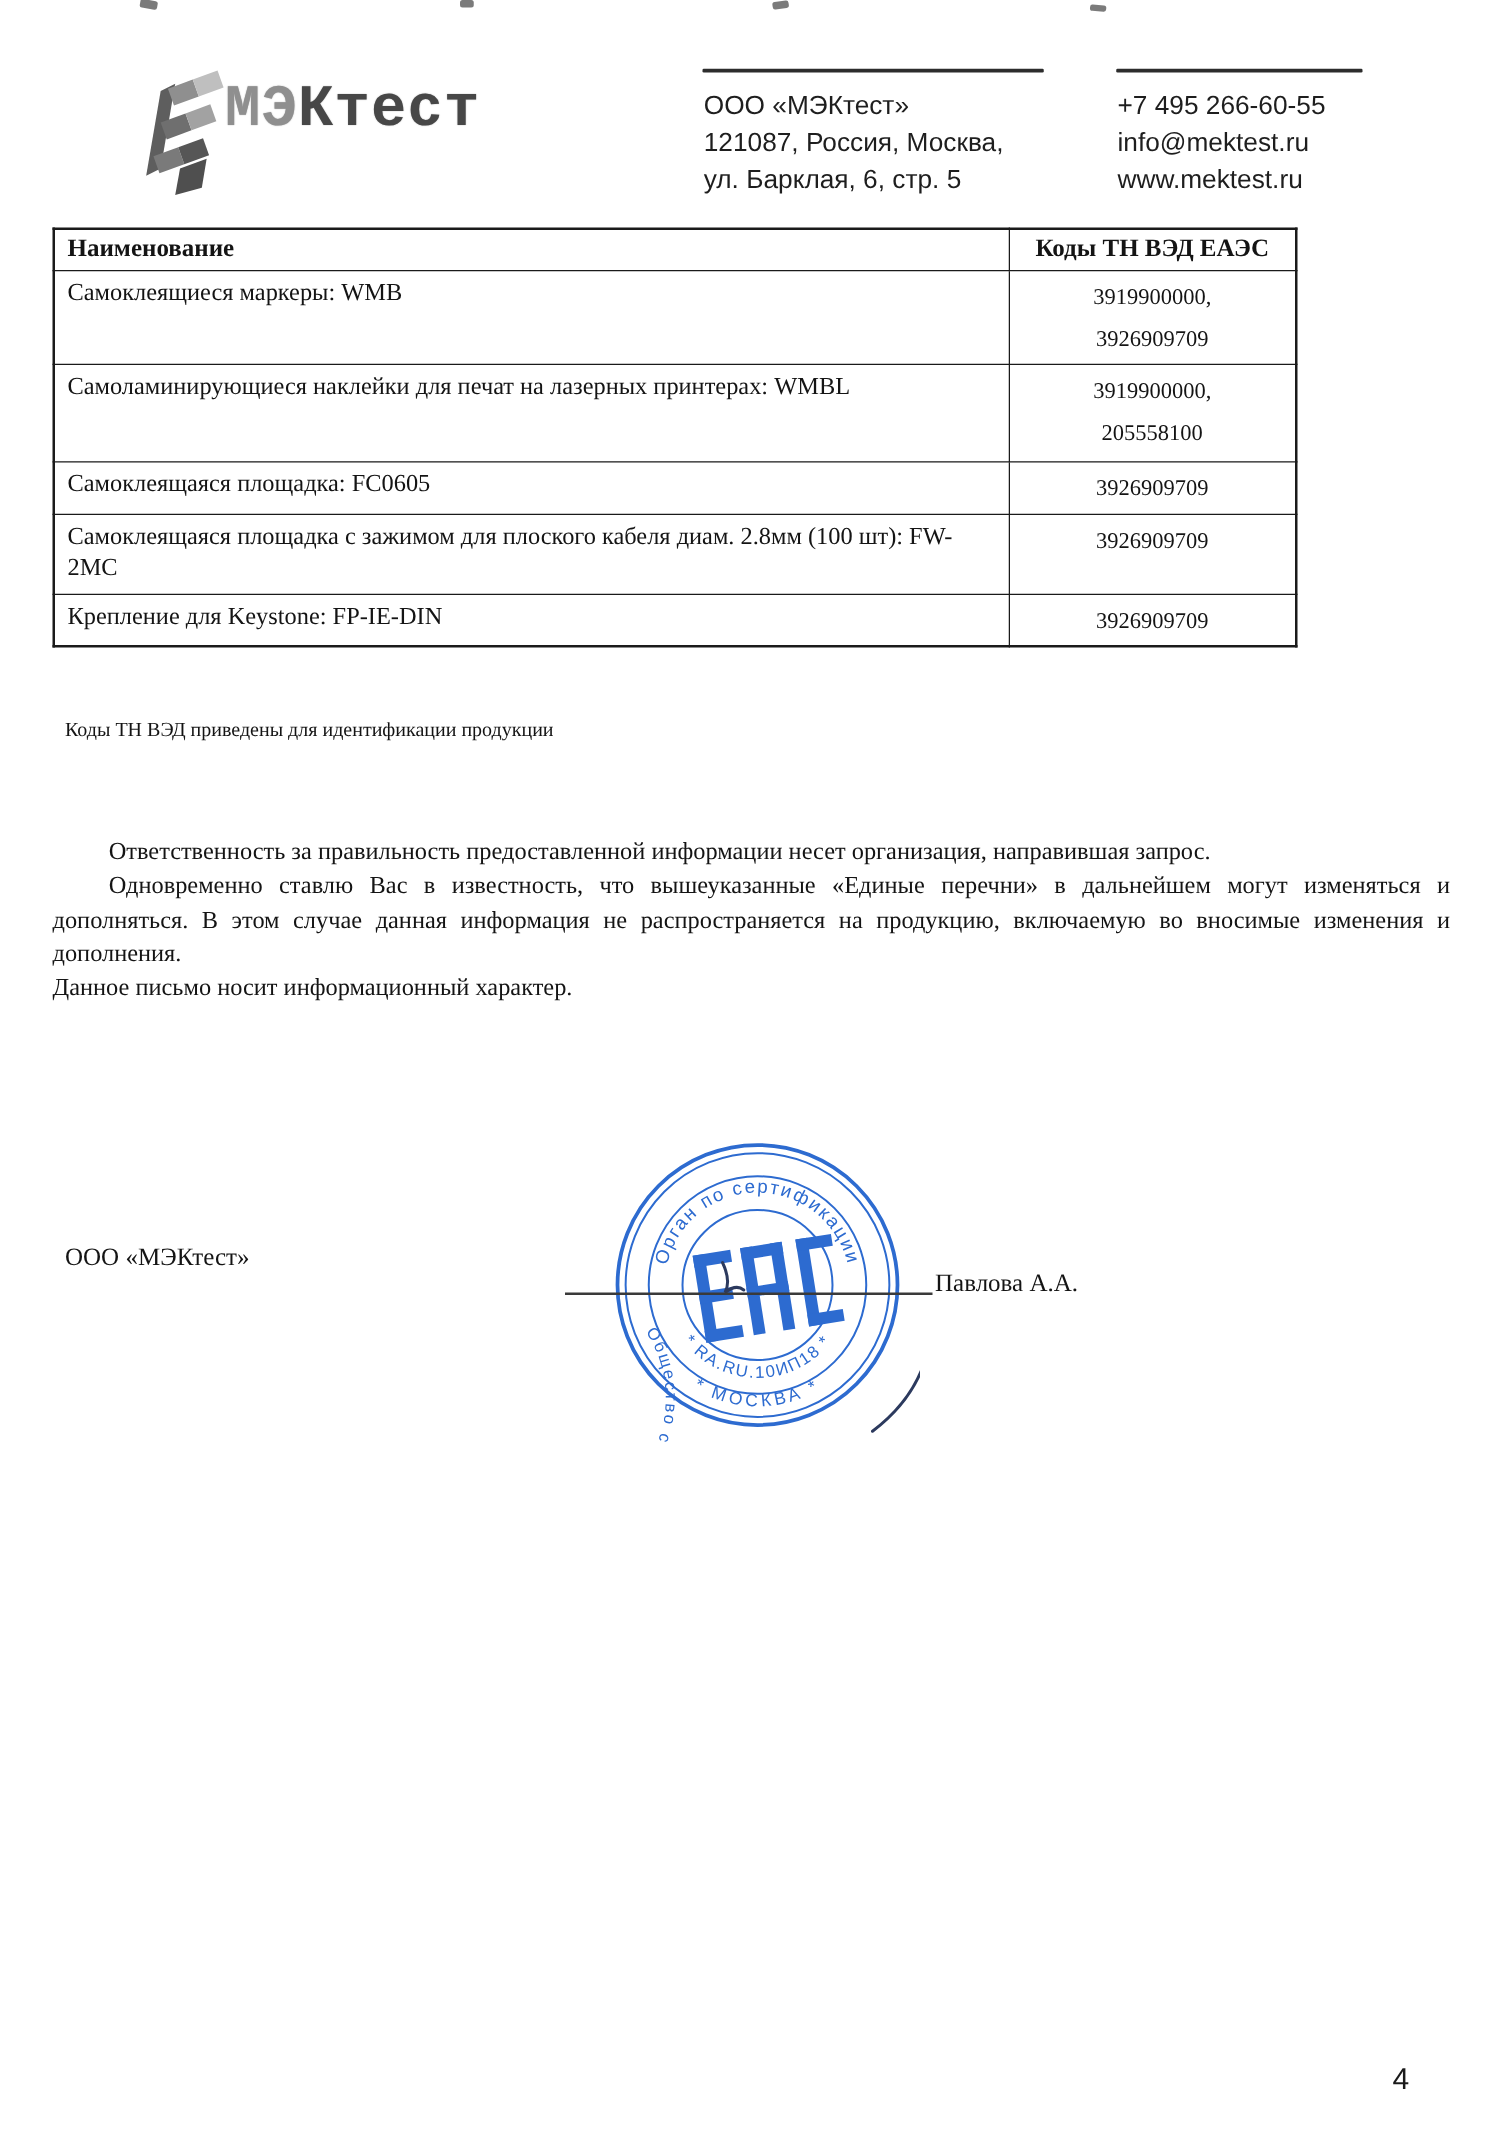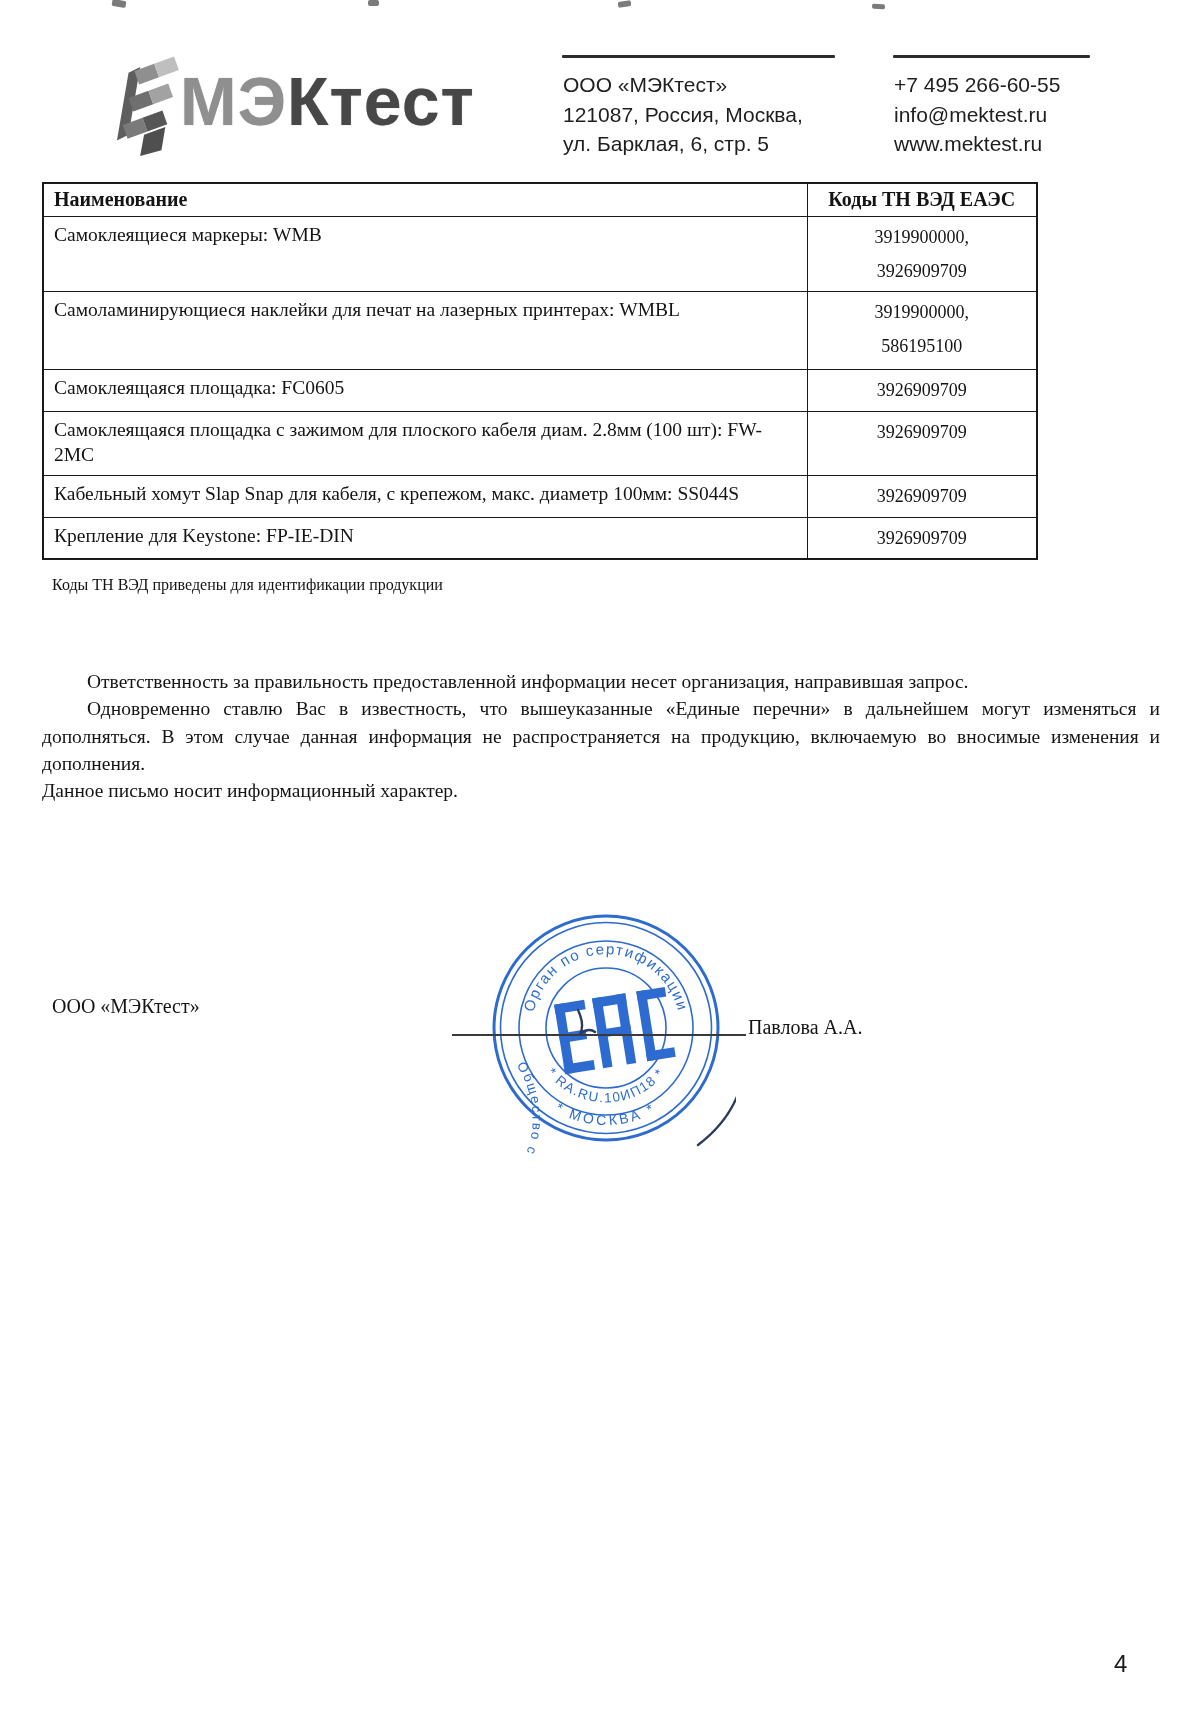--- a/index.html
+++ b/index.html
@@ -6,21 +6,21 @@
   body{
     width:1200px;height:1721px;position:relative;background:#ffffff;
     font-family:"Liberation Serif",serif;color:#141414;overflow:hidden;
   }
   .abs{position:absolute;}
   
   .artifact{position:absolute;background:#4f4f4f;border-radius:2px;opacity:.75;}
   
   .hdr-line{position:absolute;height:3px;background:#2d2d2d;border-radius:1px;}
   .hdr-text{position:absolute;font-family:"Liberation Sans",sans-serif;font-size:21px;line-height:29.5px;color:#1e1e1e;}
-  .logo-text{position:absolute;font-family:Liberation Sans, sans-serif;font-weight:bold;font-size:68px;letter-spacing:1px;text-shadow:0 0 1px rgba(40,40,40,.45);}
+  .logo-text{position:absolute;font-family:Liberation Mono, monospace;font-weight:bold;font-size:47px;letter-spacing:1px;text-shadow:0 0 1px rgba(40,40,40,.45);}
   .logo-p1{color:#8f8f8f;}
   .logo-p2{color:#474747;}
   
   .doc-table{border-collapse:collapse;table-layout:fixed;width:994px;border:2.5px solid #1a1a1a;}
   .doc-table th,.doc-table td{border:1.8px solid #1a1a1a;}
   .doc-table th{font-size:20px;text-align:left;padding:3px 10px;font-weight:bold;}
   .doc-table th.codes-h{text-align:center;padding:3px 4px;}
   .cell-name{font-size:19.5px;line-height:25px;padding:5px 10px;vertical-align:top;}
   .cell-codes{font-size:18px;line-height:34px;padding:3px 2px;vertical-align:top;text-align:center;}
   .doc-table tbody tr:nth-child(1){height:72px;}
@@ -95,37 +95,31 @@
         <td class="cell-name">Самоклеящиеся маркеры: WMB</td>
         <td class="cell-codes">
           <div>3919900000,</div>
           <div>3926909709</div>
         </td>
       </tr>
       <tr>
         <td class="cell-name">Самоламинирующиеся наклейки для печат на лазерных принтерах: WMBL</td>
         <td class="cell-codes">
           <div>3919900000,</div>
-          <div>586195100</div>
+          <div>205558100</div>
         </td>
       </tr>
       <tr>
         <td class="cell-name">Самоклеящаяся площадка: FC0605</td>
         <td class="cell-codes">
           <div>3926909709</div>
         </td>
       </tr>
       <tr>
         <td class="cell-name">Самоклеящаяся площадка с зажимом для плоского кабеля диам. 2.8мм (100 шт): FW-2MC</td>
-        <td class="cell-codes">
-          <div>3926909709</div>
-        </td>
-      </tr>
-      <tr>
-        <td class="cell-name">Кабельный хомут Slap Snap для кабеля, с крепежом, макс. диаметр 100мм: SS044S</td>
         <td class="cell-codes">
           <div>3926909709</div>
         </td>
       </tr>
       <tr>
         <td class="cell-name">Крепление для Keystone: FP-IE-DIN</td>
         <td class="cell-codes">
           <div>3926909709</div>
         </td>
       </tr>

